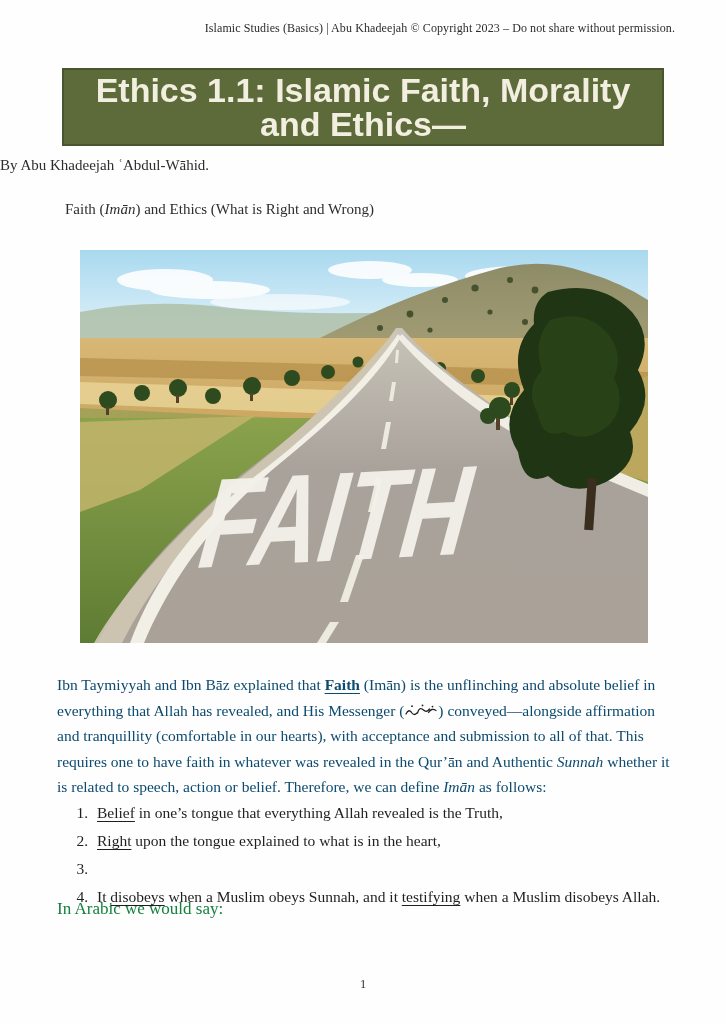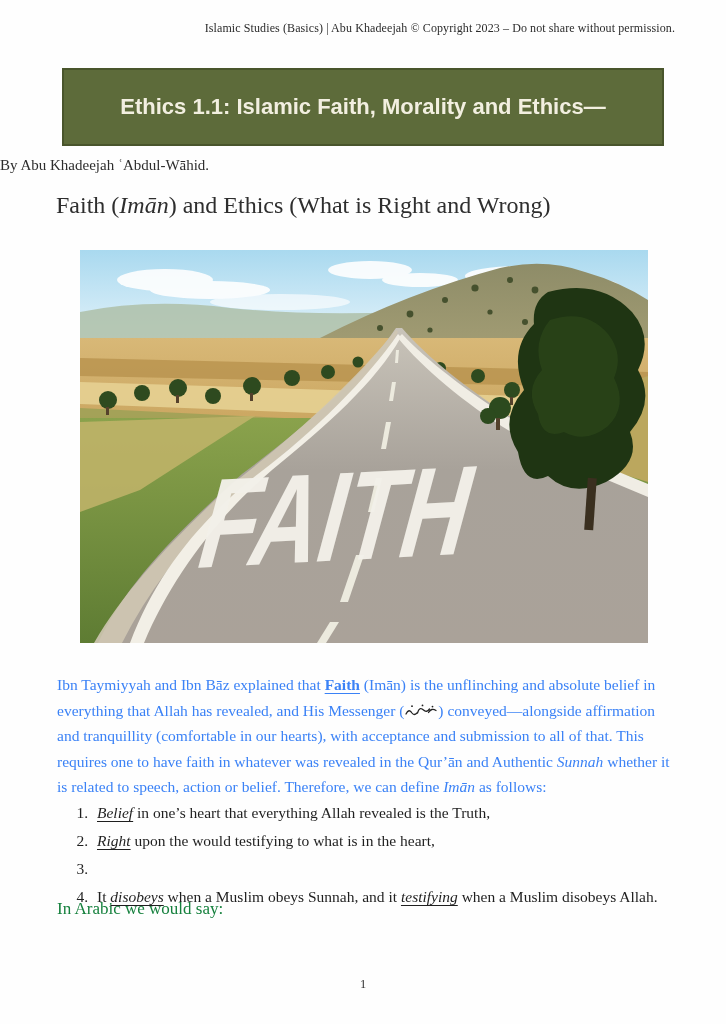--- a/index.html
+++ b/index.html
@@ -1,35 +1,35 @@
 <!DOCTYPE html>
 <html style="--banner-bg: #5d6b3a; --banner-border: #49552c; --banner-text: #f2efe0;"><head>
 <meta charset="utf-8">
 <style>
   html,body{margin:0;padding:0;background:#ffffff;}
   .page{position:relative;width:726px;height:1024px;background:#fefefe;overflow:hidden;
         font-family:"Liberation Serif",serif;color:#222;}
   .header-line{position:absolute;top:21px;right:51px;font-size:12px;color:#2b2b2b;letter-spacing:.1px;}
   .banner{position:absolute;left:62px;top:68px;width:598px;height:74px;
           background:var(--banner-bg,#5d6b3a);border:2px solid var(--banner-border,#49552c);
-          display:flex;flex-direction:column;justify-content:center;text-align:center;
-          font-family:"Liberation Sans",sans-serif;font-weight:700;font-size:22px;line-height:34px;
-          color:var(--banner-text,#f2efe0);}
+          display:flex;flex-direction:row;justify-content:center;text-align:center;
+          font-family:"Liberation Sans",sans-serif;font-weight:700;font-size:34px;line-height:34px;
+          color:var(--banner-text,#f2efe0);align-items:center;}
   .byline{position:absolute;top:157px;left:0;width:100%;font-size:15px;color:#2d2d2d;}
-  .section-heading{position:absolute;top:192px;left:56px;margin:0;font-size:24px;font-weight:normal;color:#2e2e2e;}
+  .section-heading{position:absolute;top:192px;left:56px;margin:9px;font-size:15px;font-weight:normal;color:#2e2e2e;}
   .hero{position:absolute;left:80px;top:250px;width:568px;height:393px;}
   .hero svg{display:block;width:100%;height:100%;}
-  .body-para{position:absolute;left:57px;top:672px;width:624px;margin:0;font-size:15.5px;line-height:25.5px;color:#3b82f6;}
+  .body-para{position:absolute;left:57px;top:672px;width:624px;margin:0;font-size:15.5px;line-height:25.5px;color:#0c4a6e;}
   .list{position:absolute;left:57px;top:799px;width:624px;font-size:15.5px;color:#1f1f1f;}
   .list-row{display:flex;height:28px;line-height:28px;}
   .list-num{width:40px;text-align:right;padding-right:9px;box-sizing:border-box;}
   .closing{position:absolute;left:57px;top:899px;margin:0;font-size:17px;color:#15803d;}
   .page-number{position:absolute;top:977px;left:0;width:100%;text-align:center;font-size:12.5px;color:#333;}
   .sg-i{font-style:italic;}
-  .sg-u{text-decoration:underline;text-underline-offset:2.5px;font-style:italic;}
+  .sg-u{text-decoration:underline;text-underline-offset:2.5px;}
   .sg-bu{font-weight:bold;text-decoration:underline;text-underline-offset:2.5px;}
   .sg-ar{display:inline-block;vertical-align:-2px;}
   .sg-ar svg{display:block;}
 </style>
 </head>
 <body>
 
 <div class="page">
 
   <div class="header-line">Islamic Studies (Basics) | Abu Khadeejah © Copyright 2023 – Do not share without permission.</div>
@@ -173,26 +173,26 @@
             <circle cx="8" cy="3.2" r="0.9"></circle>
             <circle cx="18.5" cy="2.4" r="0.9"></circle>
             <circle cx="28.5" cy="3.6" r="0.9"></circle>
           </g>
         </svg></span><span>) conveyed—alongside affirmation and tranquillity (comfortable in our hearts), with acceptance and submission to all of that. This requires one to have faith in whatever was revealed in the Qur’ān and Authentic </span><span class="sg-i">Sunnah</span><span> whether it is related to speech, action or belief. Therefore, we can define </span><span class="sg-i">Imān</span><span> as follows:</span></p>
 
   <div class="list">
 
       <div class="list-row">
         <span class="list-num">1.</span>
-        <span class="list-text"><span class="sg-u">Belief</span><span> in one’s heart that everything Allah revealed is the Truth,</span></span>
+        <span class="list-text"><span class="sg-u">Belief</span><span> in one’s tongue that everything Allah revealed is the Truth,</span></span>
       </div>
 
       <div class="list-row">
         <span class="list-num">2.</span>
-        <span class="list-text"><span class="sg-u">Right</span><span> upon the would testifying to what is in the heart,</span></span>
+        <span class="list-text"><span class="sg-u">Right</span><span> upon the tongue explained to what is in the heart,</span></span>
       </div>
 
       <div class="list-row">
         <span class="list-num">3.</span>
       </div>
 
       <div class="list-row">
         <span class="list-num">4.</span>
         <span class="list-text"><span>It </span><span class="sg-u">disobeys</span><span> when a Muslim obeys Sunnah, and it </span><span class="sg-u">testifying</span><span> when a Muslim disobeys Allah.</span></span>
       </div>

